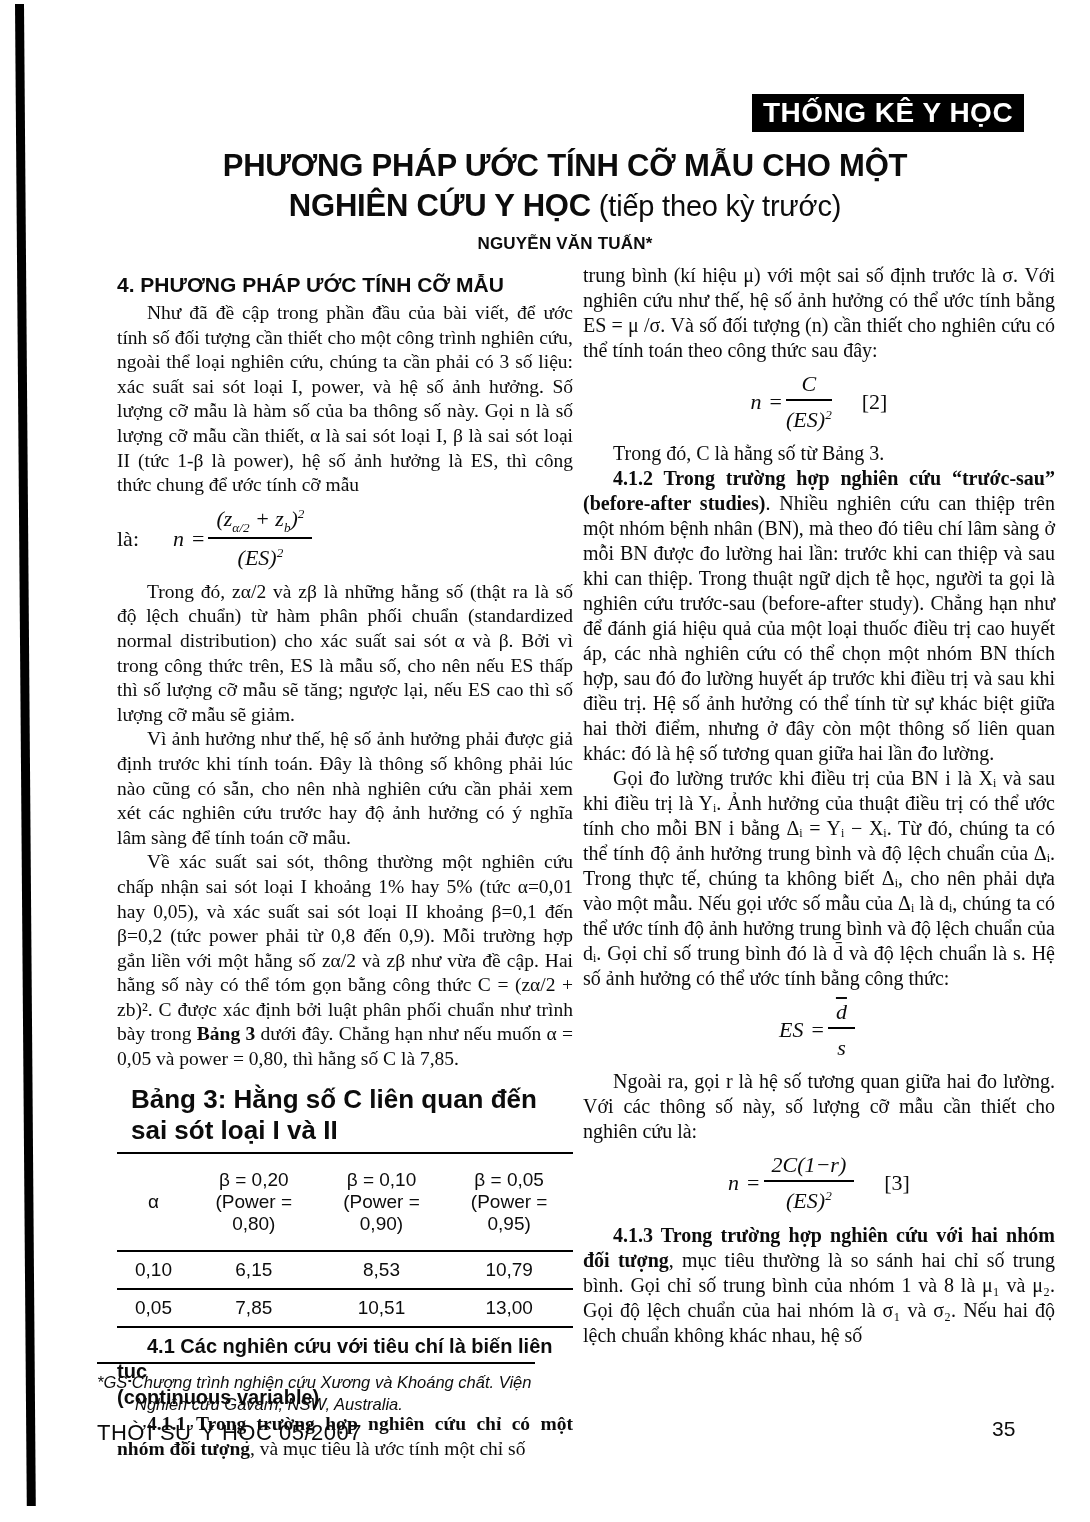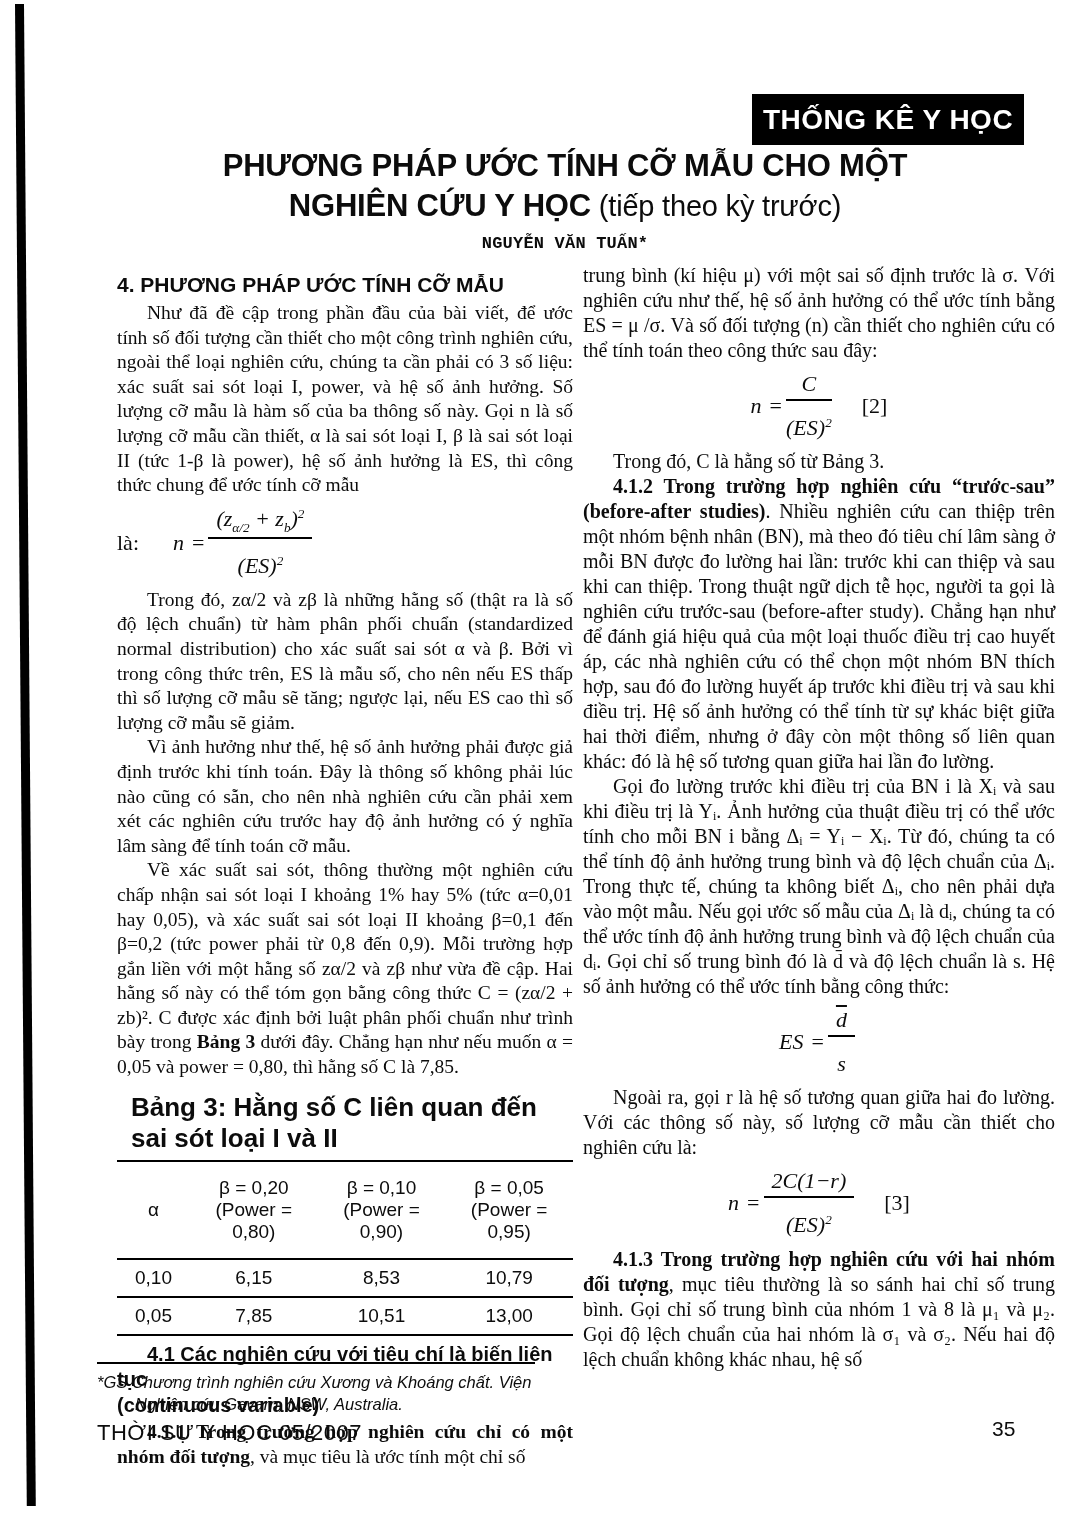--- a/index.html
+++ b/index.html
@@ -11,48 +11,48 @@
   .sans{font-family:"Liberation Sans","DejaVu Sans",sans-serif;}
 
   
   .scan-bar{
     position:absolute;left:15px;top:4px;width:9px;height:1502px;background:#000;
     transform:rotate(-0.45deg);transform-origin:top center;
   }
 
   
   .section-tag{
-    position:absolute;left:752px;top:94px;width:272px;height:51px;background:#000;
+    position:absolute;left:752px;top:94px;width:272px;height:38px;background:#000;
     color:#fff;font-weight:bold;font-size:28px;letter-spacing:.5px;
     display:flex;align-items:center;justify-content:center;
   }
 
   .title-block{position:absolute;left:90px;top:146px;width:950px;text-align:center;}
   .title-line{font-weight:bold;font-size:31px;line-height:40px;letter-spacing:-.2px;}
   .title-suffix{font-weight:normal;font-size:29px;}
-  .author{margin-top:8px;font-weight:bold;font-size:17px;letter-spacing:.2px;font-family:Liberation Mono, monospace;}
+  .author{margin-top:8px;font-weight:bold;font-size:17px;letter-spacing:.2px;}
 
   .col{position:absolute;margin-left:20px;}
   .col-left{left:97px;top:272px;width:456px;}
   .col-right{left:563px;top:263px;width:472px;}
 
   .h-main{font-weight:bold;font-size:21px;line-height:26px;margin:0 0 3px 0;}
   p.body{margin:0;font-size:19.5px;line-height:24.6px;text-align:justify;text-indent:30px;}
   .col-right p.body{font-size:20px;line-height:25px;}
   p.noindent{text-indent:0;}
   p.mathline{line-height:34px;}
   .lead-bold{font-weight:bold;}
 
   
   .formula{display:flex;align-items:center;font-style:italic;font-size:22px;margin:8px 0;}
   .formula .roman{font-style:normal;}
   .formula.centered{justify-content:center;}
   .frac{display:inline-block;text-align:center;vertical-align:middle;margin:0 4px;}
   .frac .num{display:block;border-bottom:2px solid #000;padding:0 8px 2px 8px;}
-  .frac .den{display:block;padding-top:14px;}
+  .frac .den{display:block;padding-top:6px;}
   .formula sub{font-size:.60em;}
   .formula sup{font-size:.60em;}
   .eqtag{font-style:normal;margin-left:26px;font-size:22px;}
   .f-intro{font-style:normal;margin-right:34px;}
   .lhs{margin-right:8px;}
   .over{text-decoration:overline;}
 
   
   .tbl-caption{font-weight:bold;font-size:26px;margin:12px 0 6px 14px;}
   table.tbl{width:100%;border-collapse:collapse;font-size:19px;

